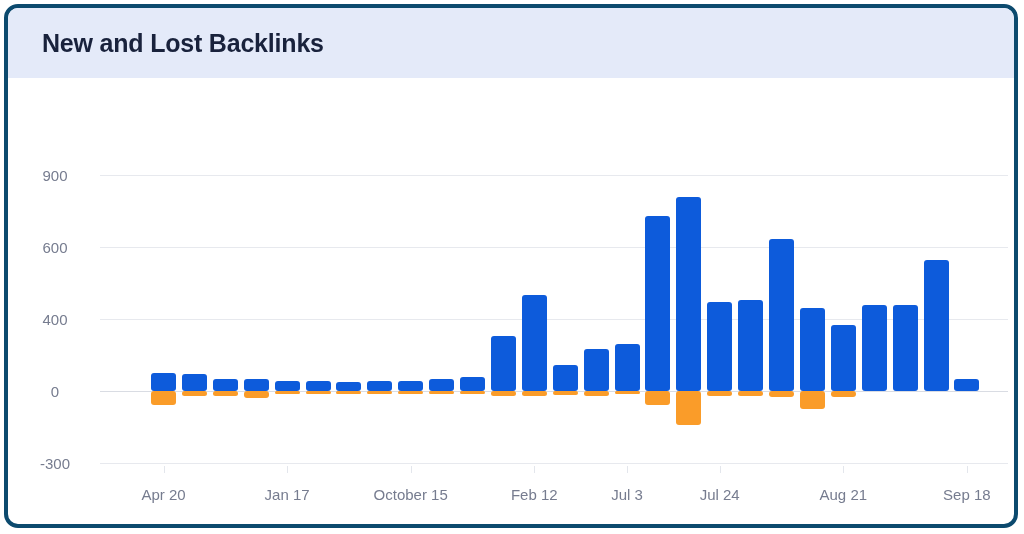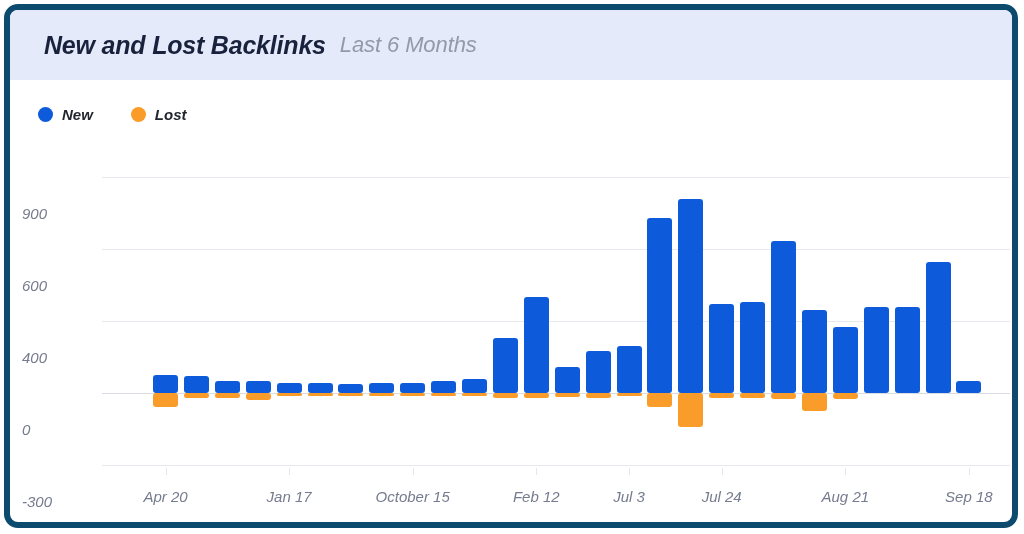--- a/index.html
+++ b/index.html
@@ -14,24 +14,23 @@
     overflow: hidden;
   }
   .card {
     position: absolute;
     left: 4px;
     top: 4px;
     width: 1014px;
     height: 524px;
     box-sizing: border-box;
     background: #ffffff;
-    border: 6px solid #0c4a6e;
+    border: 4px solid #0c4a6e;
     border-radius: 14px;
     overflow: hidden;
-    font-style: italic;
   }
   .card-header {
     height: 70px;
     background: #e4eaf9;
     display: flex;
     align-items: center;
     padding-left: 34px;
     box-sizing: border-box;
   }
   .card-title {
@@ -82,25 +81,24 @@
     position: absolute;
     height: 1px;
     background: #e7e9ee;
     left: 92px;
     width: 908px;
   }
   .ytick {
     position: absolute;
     right: 0;
     width: 70px;
-    text-align: left;
+    text-align: center;
     font-size: 15px;
     color: #767c8f;
     transform: translateY(-50%);
-    margin-top: 36px;
   }
   .ytick-wrap {
     position: absolute;
     left: 8px;
     width: 74px;
   }
   .xtick {
     position: absolute;
     font-size: 15px;
     color: #767c8f;
@@ -127,33 +125,22 @@
   .bar-new { background: #0d5bdb; }
   .bar-lost { background: #fa9c29; }
 </style>
 </head>
 <body>
 
 <div class="card">
 
   <div class="card-header">
     <span class="card-title">New and Lost Backlinks</span>
-    <span class="card-subtitle">Last 6 Months</span>
   </div>
 
-  <div class="legend" id="legend">
-      <div class="legend-item">
-        <span class="legend-dot" style="background: rgb(13, 91, 219);"></span>
-        <span class="legend-label">New</span>
-      </div>
-      <div class="legend-item">
-        <span class="legend-dot" style="background: rgb(250, 156, 41);"></span>
-        <span class="legend-label">Lost</span>
-      </div>
-    </div>
 
   <div class="plot" id="plot">
       <div class="gridline" style="top: 167px;"></div>
       <div class="ytick-wrap" style="top: 167px;">
         <div class="ytick">900</div>
       </div>
       <div class="gridline" style="top: 239px;"></div>
       <div class="ytick-wrap" style="top: 239px;">
         <div class="ytick">600</div>
       </div>

